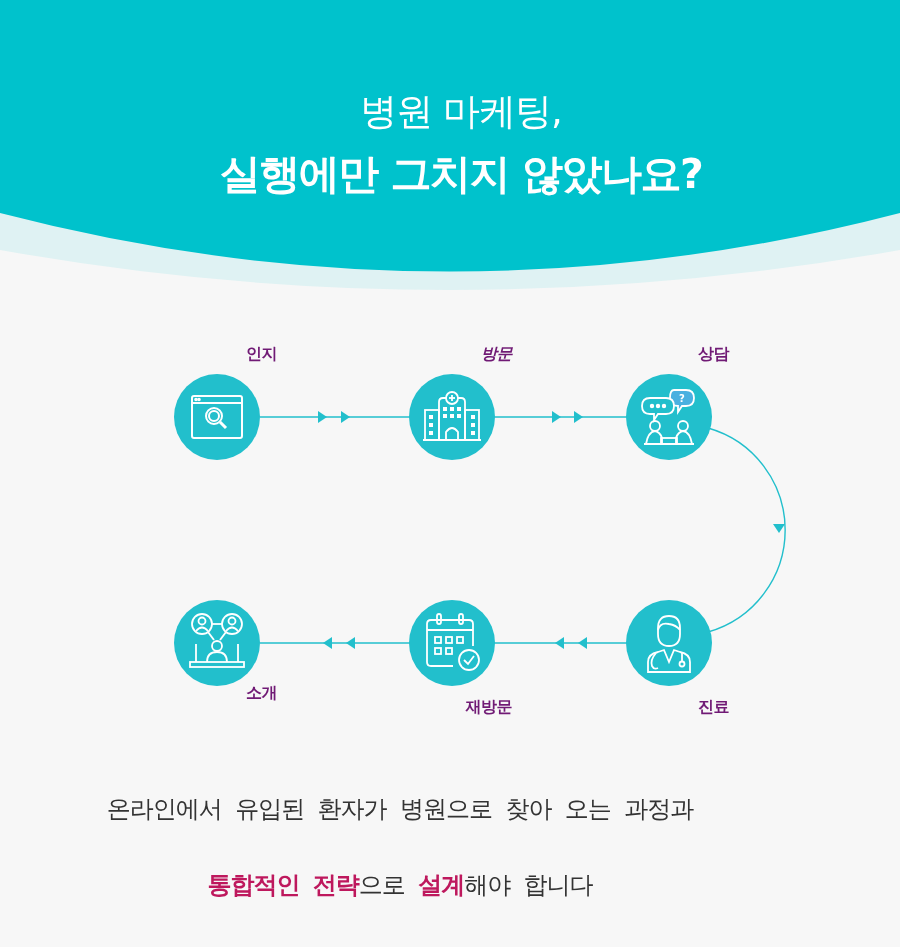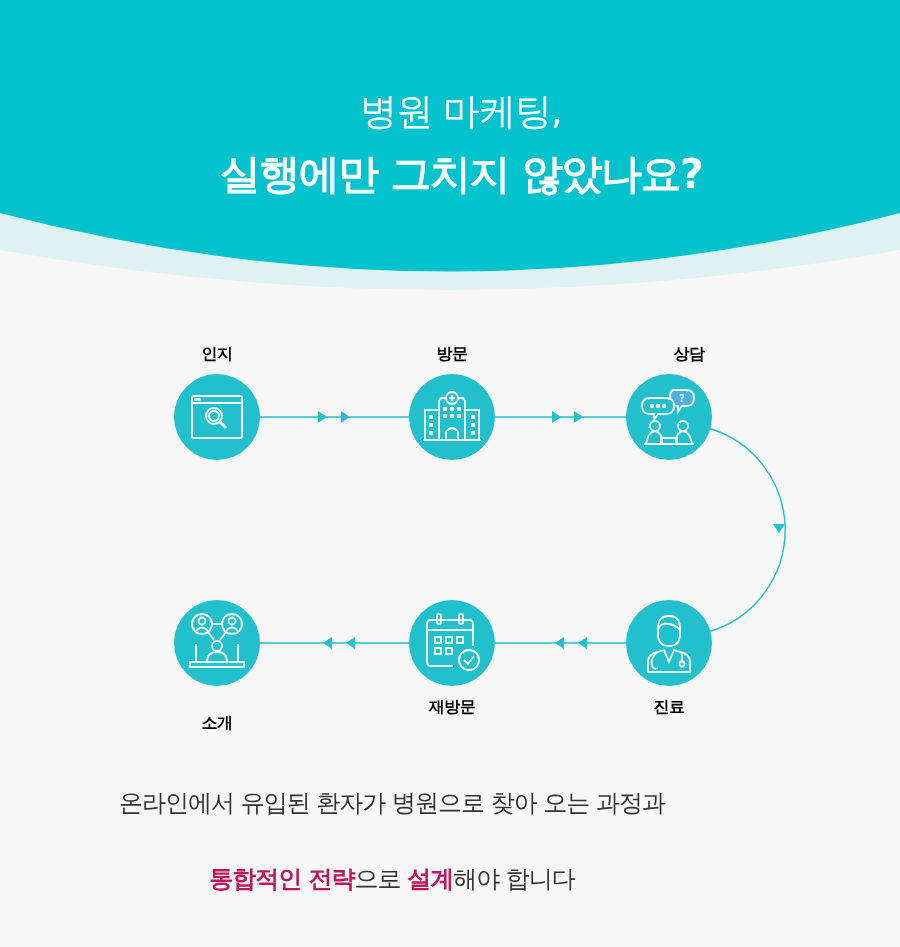--- a/index.html
+++ b/index.html
@@ -3,25 +3,25 @@
 <meta charset="utf-8">
 <style>
   html, body { margin:0; padding:0; }
   body { width:900px; height:947px; background:#f7f7f7; position:relative; overflow:hidden;
          font-family:"DejaVu Sans","Liberation Sans",sans-serif; }
   .hero-bg { position:absolute; left:0; top:0; width:900px; height:300px; }
   .title { position:absolute; left:0; width:900px; text-align:center; color:#ffffff; margin:11px; }
   .title-1 { top:76px; font-size:37px; font-weight:400; letter-spacing:-1px; }
   .title-2 { top:136px; font-size:41px; font-weight:700; letter-spacing:-1.5px; }
   .flow { position:absolute; left:0; top:0; width:900px; height:947px; }
-  .step-label { position:absolute; width:120px; text-align:center; font-size:16px; font-weight:700; color:#000000; letter-spacing:-0.5px; }
+  .step-label { position:absolute; width:120px; text-align:right; font-size:16px; font-weight:700; color:#701a75; letter-spacing:-0.5px; }
   .step-circle { position:absolute; width:86px; height:86px; border-radius:50%; background:#22bfcc; }
   .step-circle svg { width:86px; height:86px; }
   .desc { position:absolute; left:0; top:780px; width:776px; text-align:center; color:#333333;
-          font-size:24px; line-height:38px; letter-spacing:-1px; margin:4px; }
+          font-size:24px; line-height:38px; letter-spacing:-1px; margin:12px;font-family:Liberation Mono, monospace; }
   .desc b { font-weight:700; color:#be185d; }
 </style>
 </head>
 <body>
 
 <svg class="hero-bg" viewBox="0 0 900 300" preserveAspectRatio="none">
   <rect x="0" y="0" width="900" height="300" fill="#f7f7f7"></rect>
   <path d="M0,250 Q450,330 900,250 L900,0 L0,0 Z" fill="#dff2f3"></path>
   <path d="M0,213 Q450,330 900,213 L900,0 L0,0 Z" fill="#00c2cc"></path>
 </svg>
@@ -56,21 +56,21 @@
     <rect x="18" y="22" width="50" height="42" rx="2"></rect>
     <line x1="18" y1="29" x2="68" y2="29"></line>
     <circle cx="22" cy="25.5" r="0.8" fill="#fff"></circle>
       <circle cx="25" cy="25.5" r="0.8" fill="#fff"></circle>
     <circle cx="40" cy="42" r="8"></circle>
       <circle cx="40" cy="42" r="5"></circle>
     <line x1="46" y1="48" x2="52" y2="54" stroke-width="3"></line>
   </svg>
 </div>
 
-<div class="step-label" style="left:392px;top:344px;">방문</div>
+<div class="step-label" style="left:392px;top:344px;font-style:italic;">방문</div>
 <div class="step-circle" style="left:409px;top:374px;">
   <svg viewBox="0 0 86 86" fill="none" stroke="#fff" stroke-width="1.8">
     <circle cx="43" cy="24" r="6"></circle>
     <line x1="43" y1="21" x2="43" y2="27"></line>
       <line x1="40" y1="24" x2="46" y2="24"></line>
     <path d="M30,66 L30,28 Q30,24 34,24 L37,24 M49,24 L52,24 Q56,24 56,28 L56,66"></path>
     <rect x="16" y="36" width="14" height="30"></rect>
       <rect x="56" y="36" width="14" height="30"></rect>
     <line x1="14" y1="66" x2="72" y2="66"></line>
     <path d="M37,66 L37,58 Q43,50 49,58 L49,66"></path>
@@ -84,21 +84,21 @@
       <rect x="20" y="41" width="4" height="4"></rect>
         <rect x="20" y="49" width="4" height="4"></rect>
         <rect x="20" y="57" width="4" height="4"></rect>
       <rect x="62" y="41" width="4" height="4"></rect>
         <rect x="62" y="49" width="4" height="4"></rect>
         <rect x="62" y="57" width="4" height="4"></rect>
     </g>
   </svg>
 </div>
 
-<div class="step-label" style="left:629px;top:344px;">상담</div>
+<div class="step-label" style="left:609px;top:344px;">상담</div>
 <div class="step-circle" style="left:626px;top:374px;">
   <svg viewBox="0 0 86 86" fill="none" stroke="#fff" stroke-width="1.8">
     <path d="M48,16 L60,16 Q68,16 68,24 Q68,32 60,32 L56,32 L52,38 L52,32 Q44,32 44,24 Q44,16 48,16 Z" fill="#4ab0e0"></path>
     <text x="56" y="28" fill="#fff" stroke="none" font-size="10" font-weight="700" text-anchor="middle" font-family="DejaVu Sans, sans-serif">?</text>
     <path d="M24,24 L40,24 Q48,24 48,32 Q48,40 40,40 L32,40 L28,46 L28,40 L24,40 Q16,40 16,32 Q16,24 24,24 Z" fill="#22bfcc"></path>
     <circle cx="26" cy="32" r="1.3" fill="#fff"></circle>
       <circle cx="32" cy="32" r="1.3" fill="#fff"></circle>
       <circle cx="38" cy="32" r="1.3" fill="#fff"></circle>
     <circle cx="29" cy="52" r="5"></circle>
       <path d="M20,70 Q22,58 29,57 Q34,58 36,64 L36,70"></path>
@@ -131,21 +131,21 @@
     <rect x="26" y="37" width="6" height="6"></rect>
       <rect x="37" y="37" width="6" height="6"></rect>
       <rect x="48" y="37" width="6" height="6"></rect>
     <rect x="26" y="48" width="6" height="6"></rect>
       <rect x="37" y="48" width="6" height="6"></rect>
     <circle cx="60" cy="60" r="10" fill="#22bfcc"></circle>
     <path d="M55,60 L59,64 L65,56"></path>
   </svg>
 </div>
 
-<div class="step-label" style="left:157px;top:713px;">소개</div>
+<div class="step-label" style="left:157px;top:683px;">소개</div>
 <div class="step-circle" style="left:174px;top:600px;">
   <svg viewBox="0 0 86 86" fill="none" stroke="#fff" stroke-width="1.8">
     <circle cx="28" cy="24" r="10"></circle>
       <circle cx="28" cy="21" r="3.5"></circle>
       <path d="M22,31 Q28,24 34,31"></path>
     <circle cx="58" cy="24" r="10"></circle>
       <circle cx="58" cy="21" r="3.5"></circle>
       <path d="M52,31 Q58,24 64,31"></path>
     <line x1="38" y1="24" x2="48" y2="24"></line>
     <line x1="34" y1="32" x2="40" y2="40"></line>

